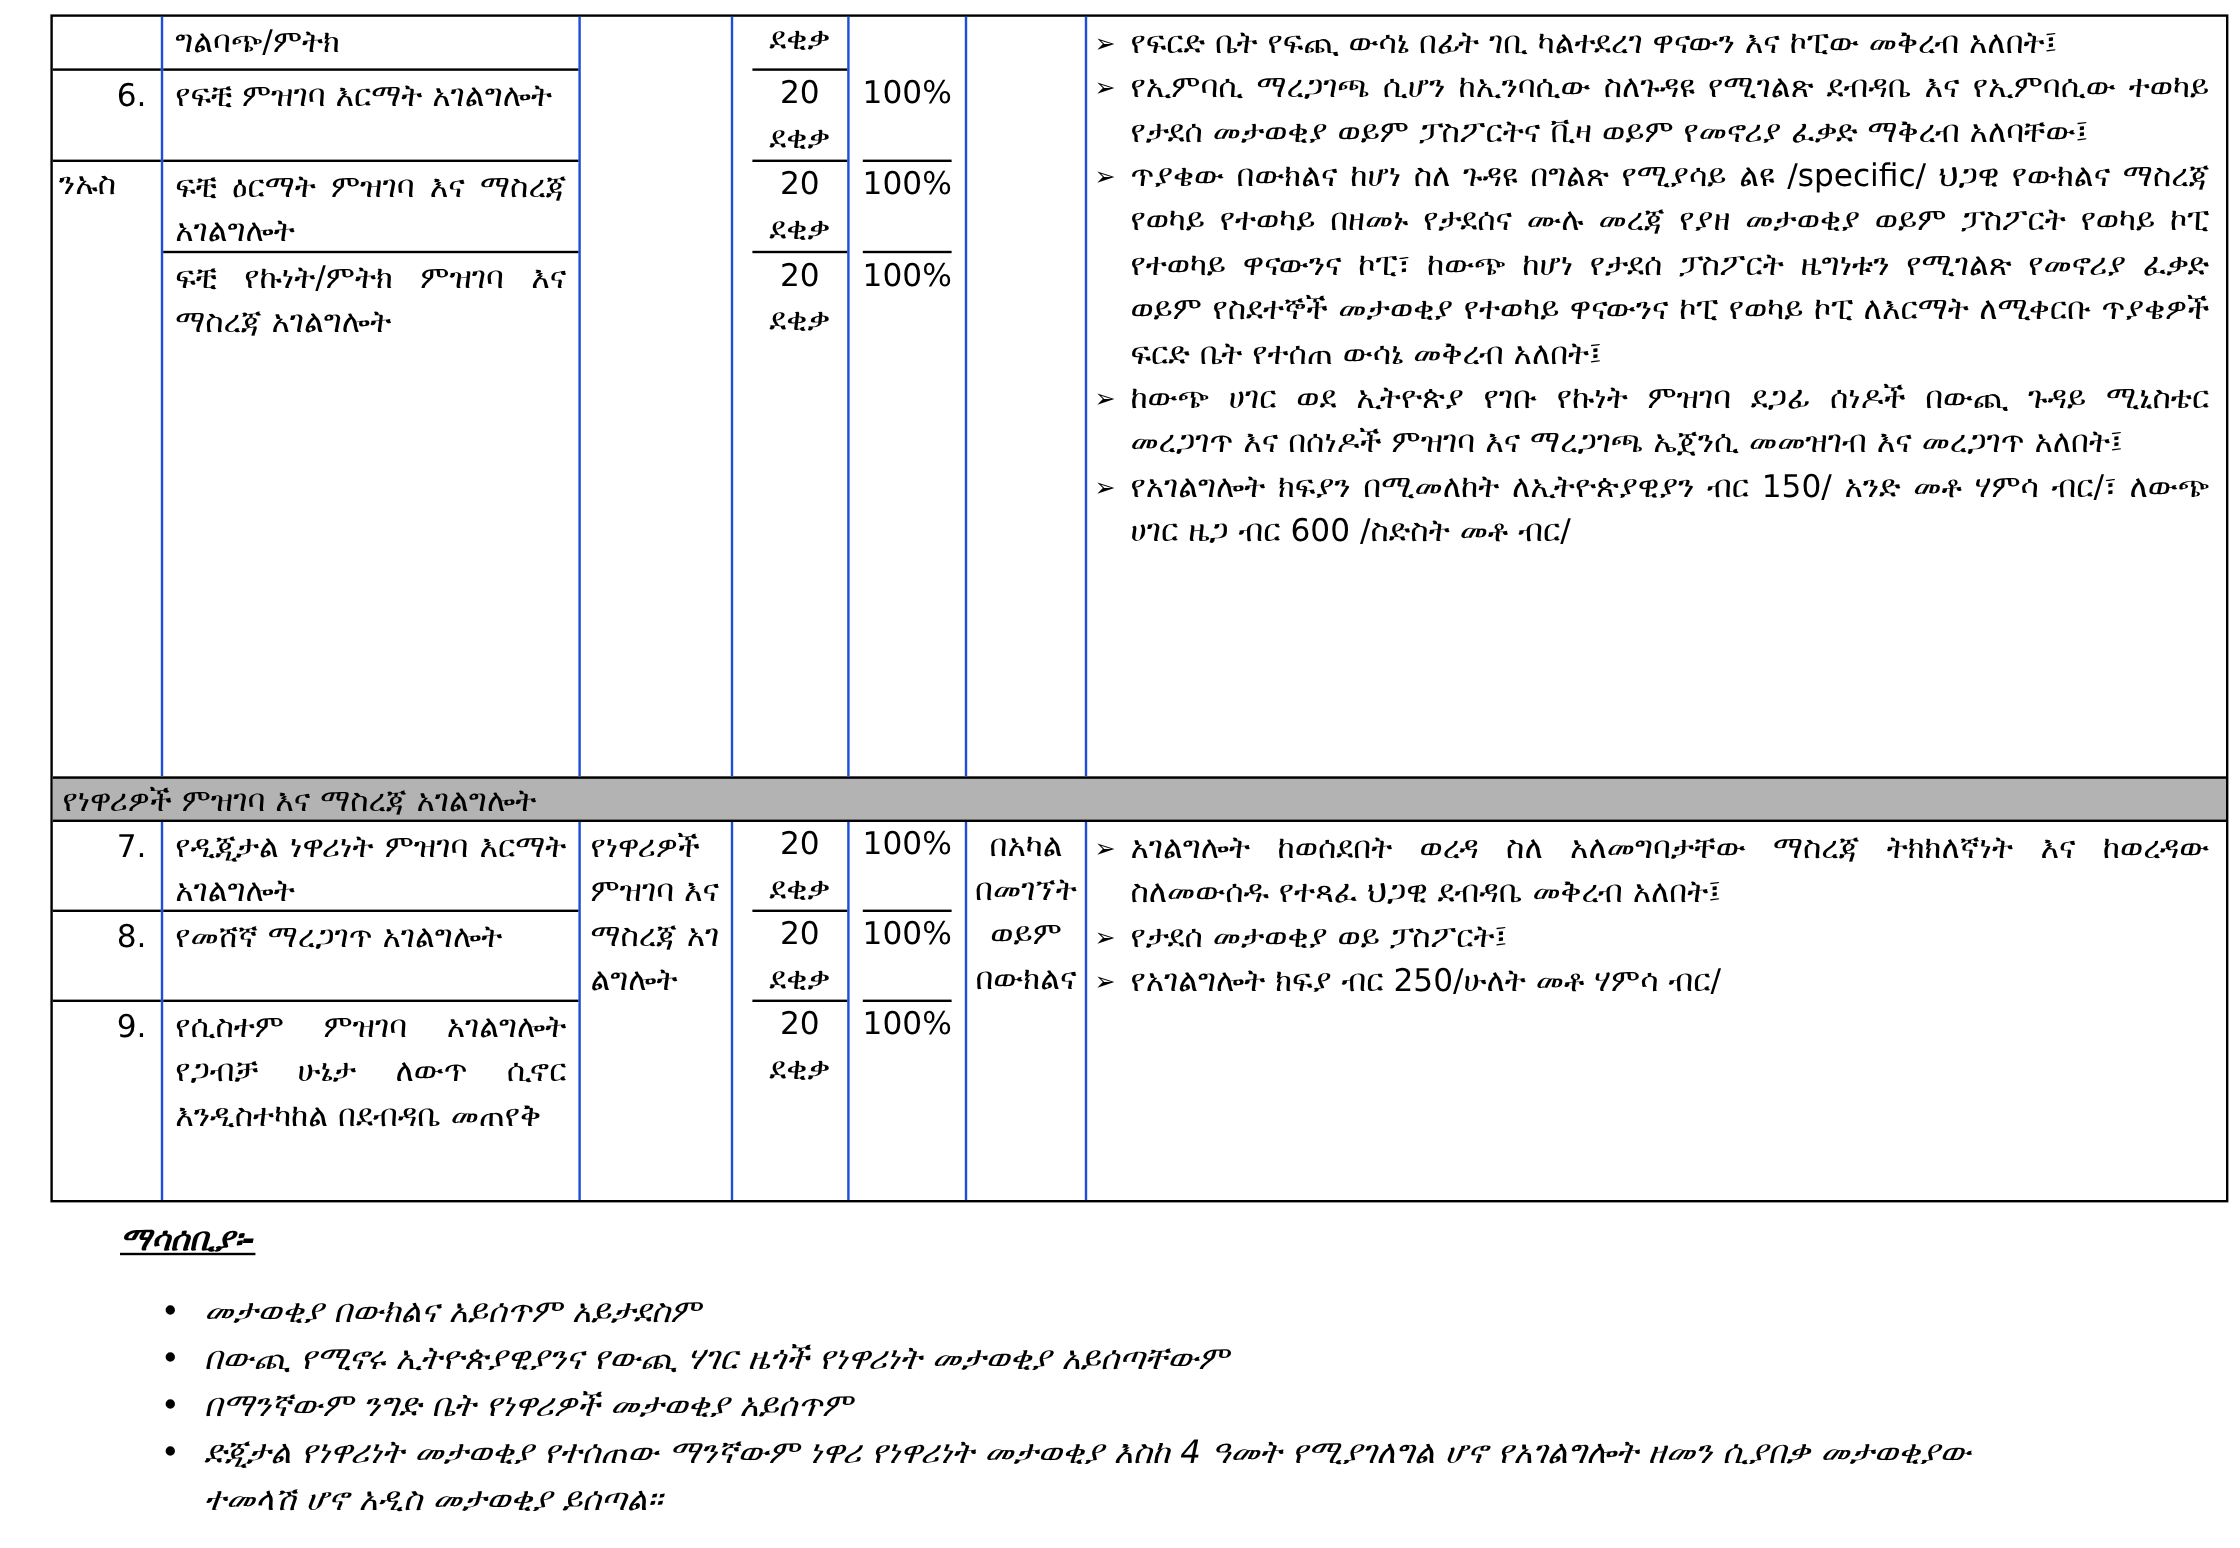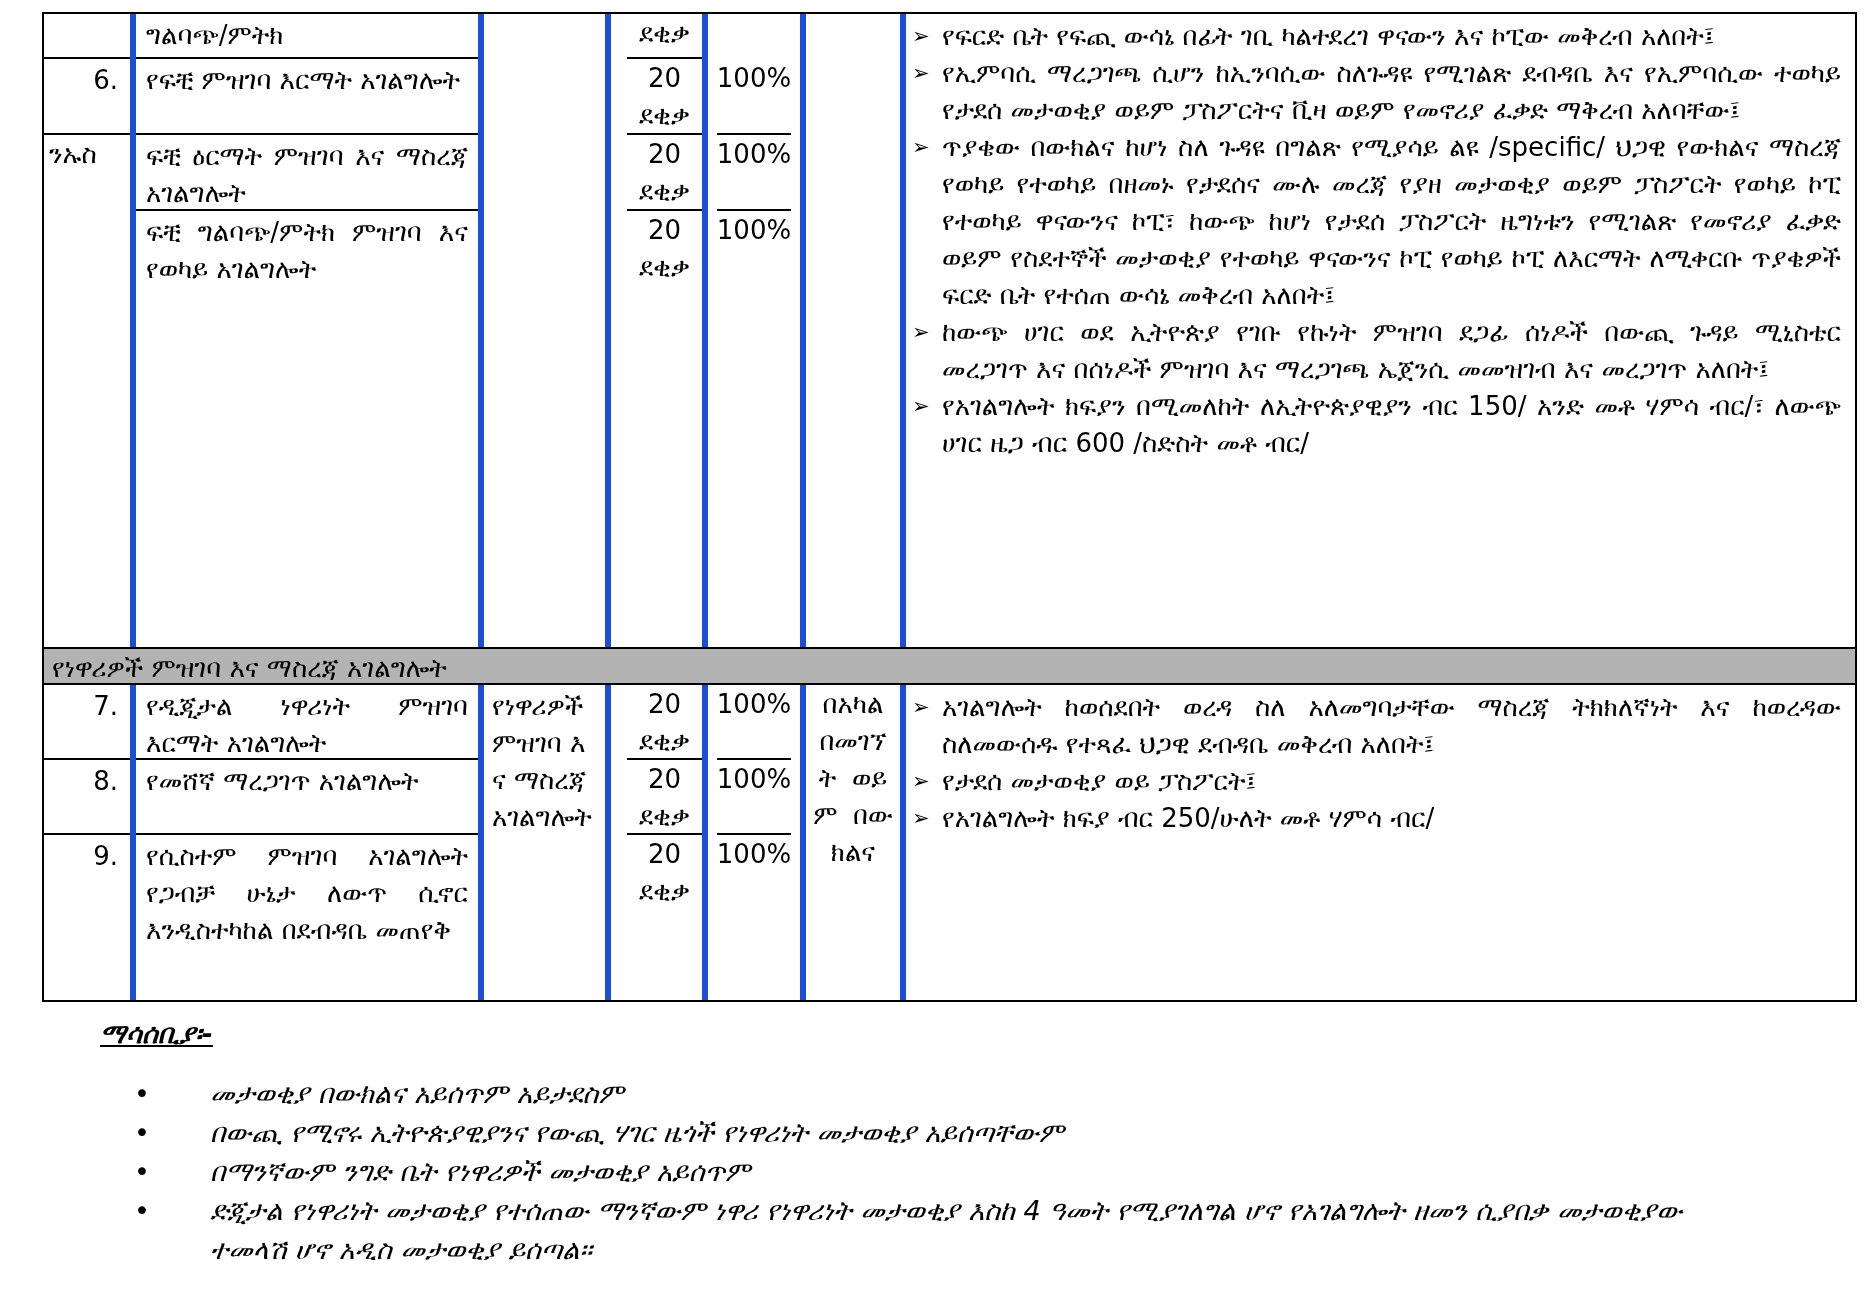--- a/index.html
+++ b/index.html
@@ -4,21 +4,21 @@
 <style>
   html,body{margin:0;padding:0;background:#fff;}
   body{
     width:1867px;height:1290px;position:relative;
     font-family:"DejaVu Sans","Liberation Sans",sans-serif;
     color:#000;font-size:26px;line-height:37px;
   }
   .doc{position:absolute;left:42px;top:12px;width:1815px;}
   .tbl{border:2px solid #000;box-sizing:border-box;width:100%;}
   .sect{display:flex;align-items:stretch;}
-  .col{box-sizing:border-box;border-right:6px solid #1d4ed8;display:flex;flex-direction:column;}
+  .col{box-sizing:border-box;border-right:2px solid #1d4ed8;display:flex;flex-direction:column;}
   .col:last-child{border-right:none;}
   .cell{box-sizing:border-box;border-bottom:2px solid #000;overflow:hidden;}
   .col .cell:last-child{border-bottom:none;}
   .c1{width:92px;}
   .c2{width:348px;}
   .c3{width:127px;}
   .c4{width:97px;padding-left:16px;}
   .c5{width:98px;align-items:center;}
   .c6{width:100px;}
   .c7{flex:1;}
@@ -40,39 +40,39 @@
     height:38px;padding:1px 0 0 8px;overflow:hidden;
   }
   .footer{margin-top:12px;}
   .f-title{
     margin-left:58px;font-weight:bold;font-style:italic;
     text-decoration:underline;font-size:27px;line-height:40px;
   }
   .f-notes{margin:20px 0 0 92px;font-style:italic;font-size:27px;line-height:39px;}
   .note{display:flex;align-items:flex-start;}
   .note .m{width:36px;flex:none;text-align:left;}
-  .note .t{flex:1;max-width:1540px;margin-left:40px;}
+  .note .t{flex:1;max-width:1540px;}
 </style>
 </head>
 <body>
 
 <div class="doc">
   <div class="tbl">
 
     <div class="sect">
       <div class="col c1">
         <div class="cell h45 c-no"></div>
         <div class="cell h76 c-no">6.</div>
         <div class="cell h512 c-no-sub">ንኡስ</div>
       </div>
       <div class="col c2">
         <div class="cell h45 c-svc">ግልባጭ/ምትክ</div>
         <div class="cell h76 c-svc">የፍቺ ምዝገባ እርማት አገልግሎት</div>
         <div class="cell h76 c-svc">ፍቺ ዕርማት ምዝገባ እና ማስረጃ አገልግሎት</div>
-        <div class="cell h436 c-svc">ፍቺ ግልባጭ/ምትክ ምዝገባ እና የወካይ አገልግሎት</div>
+        <div class="cell h436 c-svc">ፍቺ የኩነት/ምትክ ምዝገባ እና ማስረጃ አገልግሎት</div>
       </div>
       <div class="col c3">
         <div class="cell h633 c-cat"></div>
       </div>
       <div class="col c4">
         <div class="cell h45 c-time">ደቂቃ</div>
         <div class="cell h76 c-time">20
 ደቂቃ</div>
         <div class="cell h76 c-time">20
 ደቂቃ</div>

